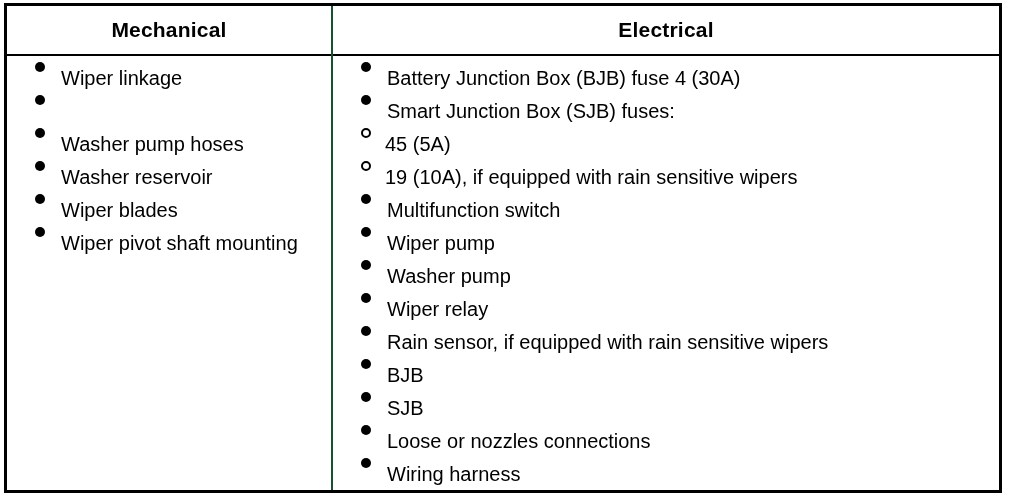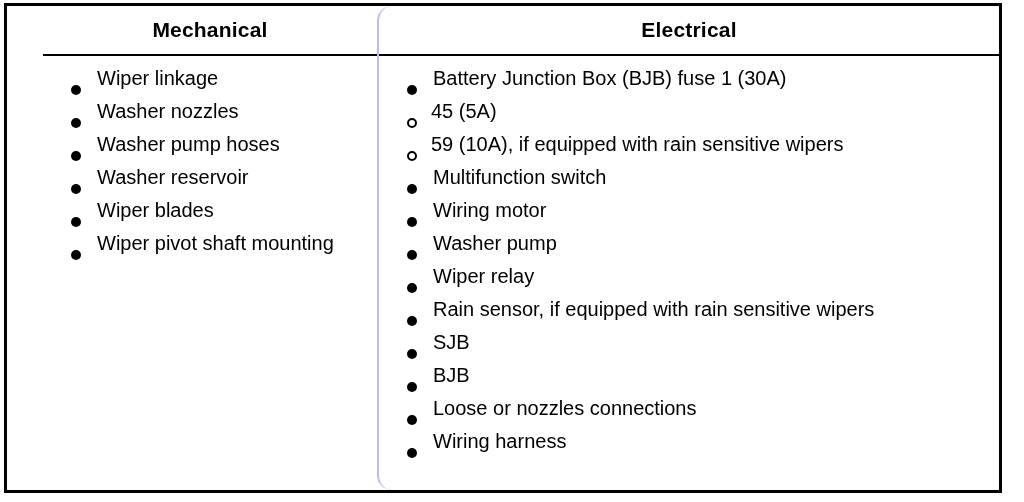--- a/index.html
+++ b/index.html
@@ -27,43 +27,43 @@
     display: flex;
     flex-direction: row;
     background: #ffffff;
   }
   .col {
     display: flex;
     flex-direction: column;
     box-sizing: border-box;
     min-width: 0;
   }
-  .col-left { width: 370px; flex-shrink: 0; padding-left: 36px; }
-  .col-right { flex: 1; border-left: 2px solid #c4b5fd; border-radius: 15px; }
+  .col-left { width: 324px; flex-shrink: 0; }
+  .col-right { flex: 1; border-left: 2px solid #14532d; }
   .col-header {
     height: 48px;
     flex-shrink: 0;
     border-bottom: 2px solid #000000;
     display: flex;
     align-items: center;
     justify-content: center;
     font-size: 21px;
     font-weight: bold;
     letter-spacing: 0.2px;
     white-space: nowrap;
   }
   .col-body {
     padding-top: 6px;
     font-size: 20px;
     line-height: 33px;
     overflow: hidden;
   }
   .item {
     display: flex;
-    align-items: flex-end;
+    align-items: flex-start;
     height: 33px;
     padding-left: 28px;
     white-space: nowrap;
   }
   .item.sub { }
   .dot {
     width: 10px;
     height: 10px;
     border-radius: 50%;
     background: #000000;
@@ -88,21 +88,20 @@
 
     <div class="col col-left">
       <div class="col-header">Mechanical</div>
       <div class="col-body">
           <div class="item">
             <span class="dot"></span>
             <span class="txt">Wiper linkage</span>
           </div>
           <div class="item">
             <span class="dot"></span>
-            <span class="txt">Washer nozzles</span>
           </div>
           <div class="item">
             <span class="dot"></span>
             <span class="txt">Washer pump hoses</span>
           </div>
           <div class="item">
             <span class="dot"></span>
             <span class="txt">Washer reservoir</span>
           </div>
           <div class="item">
@@ -114,57 +113,61 @@
             <span class="txt">Wiper pivot shaft mounting</span>
           </div>
         </div>
     </div>
 
     <div class="col col-right">
       <div class="col-header">Electrical</div>
       <div class="col-body">
           <div class="item">
             <span class="dot"></span>
-            <span class="txt">Battery Junction Box (BJB) fuse 1 (30A)</span>
+            <span class="txt">Battery Junction Box (BJB) fuse 4 (30A)</span>
+          </div>
+          <div class="item">
+            <span class="dot"></span>
+            <span class="txt">Smart Junction Box (SJB) fuses:</span>
           </div>
           <div class="item sub">
             <span class="ring"></span>
             <span class="txt">45 (5A)</span>
           </div>
           <div class="item sub">
             <span class="ring"></span>
-            <span class="txt">59 (10A), if equipped with rain sensitive wipers</span>
+            <span class="txt">19 (10A), if equipped with rain sensitive wipers</span>
           </div>
           <div class="item">
             <span class="dot"></span>
             <span class="txt">Multifunction switch</span>
           </div>
           <div class="item">
             <span class="dot"></span>
-            <span class="txt">Wiring motor</span>
+            <span class="txt">Wiper pump</span>
           </div>
           <div class="item">
             <span class="dot"></span>
             <span class="txt">Washer pump</span>
           </div>
           <div class="item">
             <span class="dot"></span>
             <span class="txt">Wiper relay</span>
           </div>
           <div class="item">
             <span class="dot"></span>
             <span class="txt">Rain sensor, if equipped with rain sensitive wipers</span>
           </div>
           <div class="item">
             <span class="dot"></span>
-            <span class="txt">SJB</span>
+            <span class="txt">BJB</span>
           </div>
           <div class="item">
             <span class="dot"></span>
-            <span class="txt">BJB</span>
+            <span class="txt">SJB</span>
           </div>
           <div class="item">
             <span class="dot"></span>
             <span class="txt">Loose or nozzles connections</span>
           </div>
           <div class="item">
             <span class="dot"></span>
             <span class="txt">Wiring harness</span>
           </div>
         </div>

